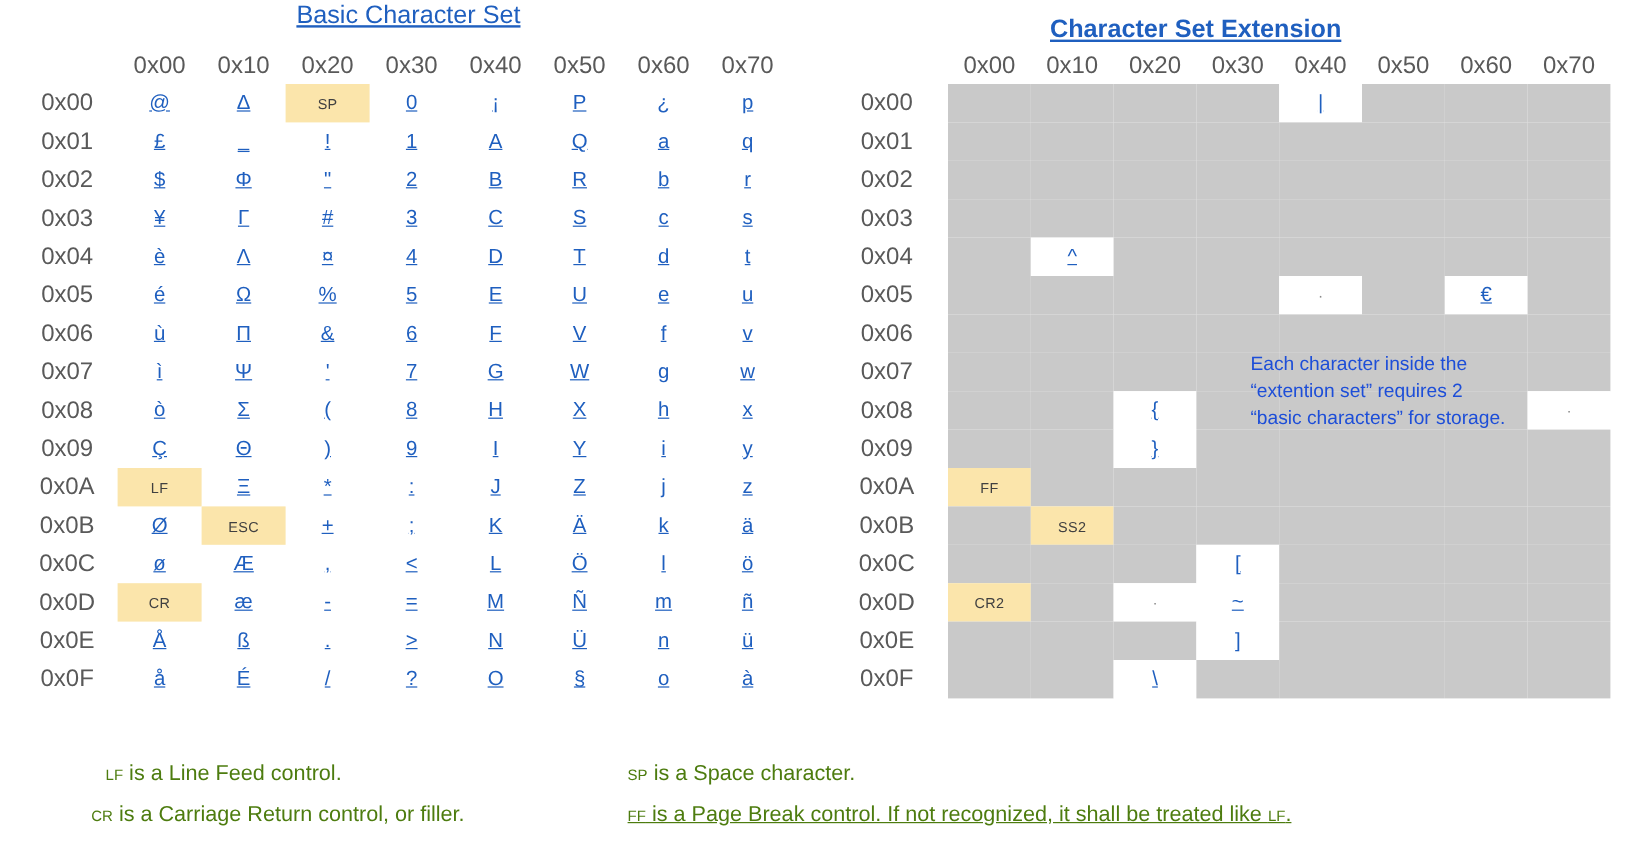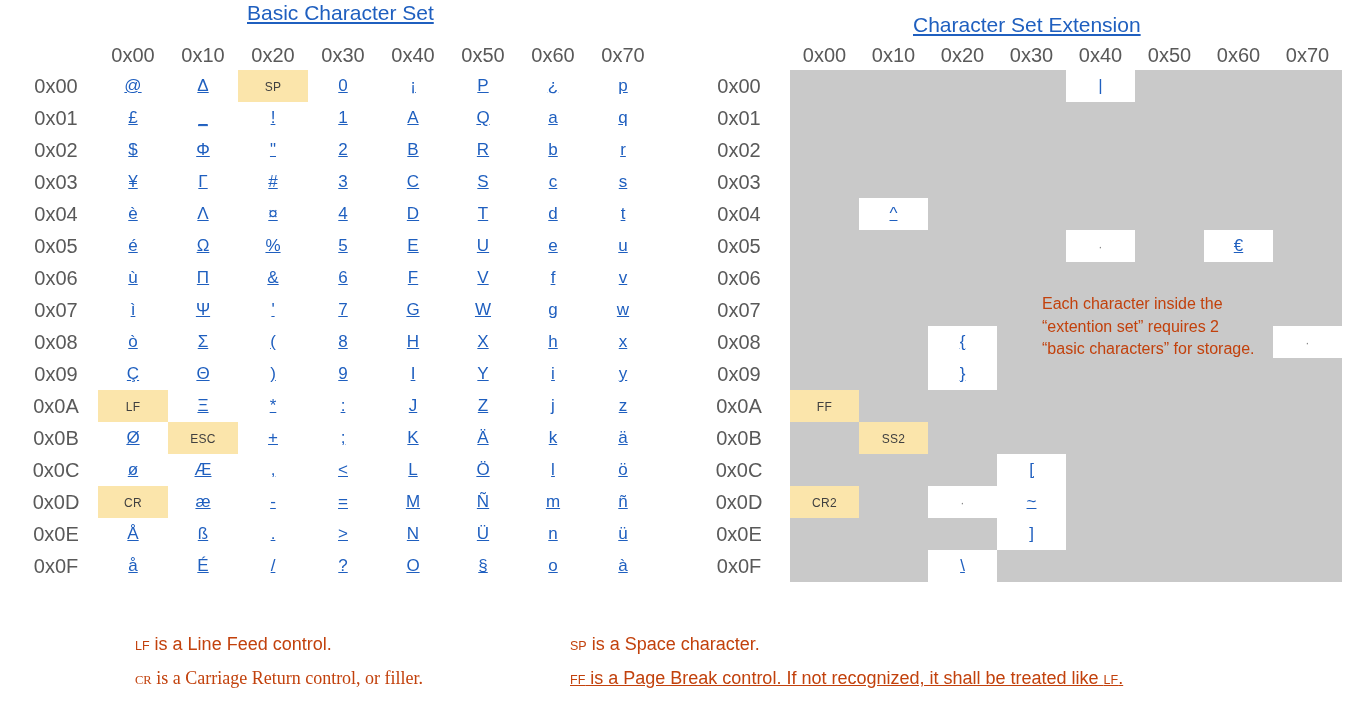--- a/index.html
+++ b/index.html
@@ -23,21 +23,21 @@
 
   
   .table-title {
     position: absolute;
     font-size: 21px;
     color: #1f5fbf;
     text-decoration: underline;
     white-space: nowrap;
   }
   #basic-title { left: 247px; top: 1px; }
-  #ext-title   { left: 913px; top: 13px; }
+  #ext-title   { left: 875px; top: 13px; font-weight: bold; }
 
   
   .charset {
     position: absolute;
     border-collapse: collapse;
     table-layout: fixed;
   }
   .charset td, .charset th {
     padding: 0;
     margin: 0;
@@ -102,39 +102,38 @@
     color: #8a8a8a;
     font-size: 13px;
   }
 
   
   #ext-note {
     position: absolute;
     left: 1042px;
     top: 293px;
     width: 215px;
-    color: #c2410c;
+    color: #1d4ed8;
     font-size: 16px;
     line-height: 1.42;
   }
 
   
   .legend {
     position: absolute;
     font-size: 18px;
-    color: #c2410c;
+    color: #4d7c0f;
     white-space: nowrap;
-    margin-left: 47px;
   }
   .legend .sc {
     font-size: 12.5px;
     vertical-align: baseline;
   }
   #legend-lf { left: 88px; top: 634px; }
-  #legend-cr { left: 88px; top: 668px; font-family: Liberation Serif, serif; }
+  #legend-cr { left: 76px; top: 668px; }
   #legend-sp { left: 523px; top: 634px; text-align: center; }
   #legend-ff { left: 523px; top: 668px; text-decoration: underline; }
 </style>
 </head>
 <body>
 
 <div class="page">
 
   <div class="table-title" id="basic-title">Basic Character Set</div>
   <div class="table-title" id="ext-title">Character Set Extension</div>

